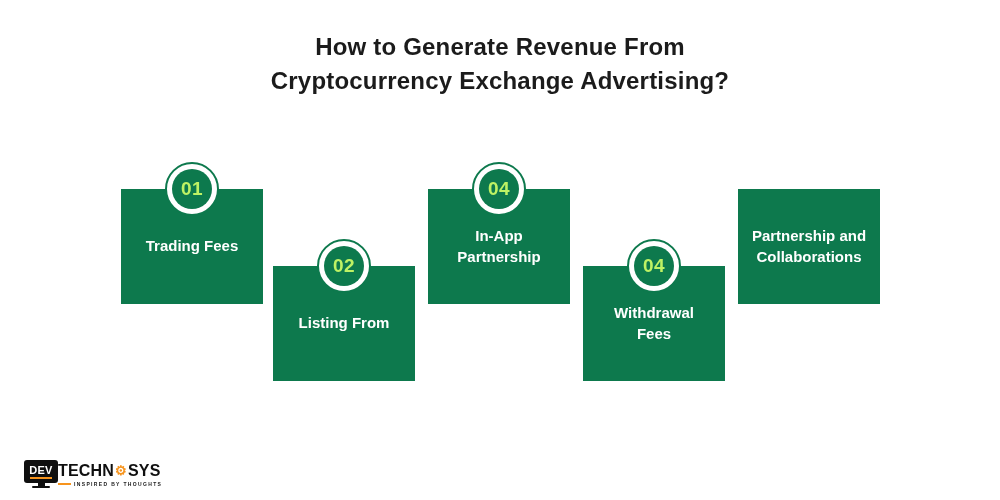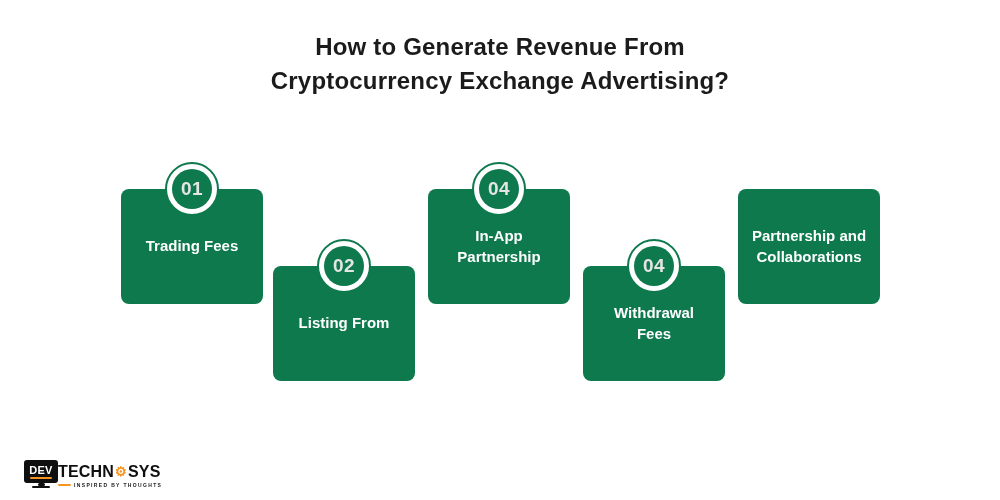--- a/index.html
+++ b/index.html
@@ -1,21 +1,21 @@
 <!DOCTYPE html>
 <html style="--green: #0d794d; --title: #1b1b1b; --orange: #f7941d; --logo-black: #0f0f0f;"><head>
 <meta charset="utf-8">
 <style>
   :root{
     --green:#0d794d;
     --title:#1b1b1b;
     --orange:#f7941d;
     --logo-black:#0f0f0f;
   }
-  *{margin:0;padding:0;box-sizing:border-box;border-radius:8px;}
+  *{margin:0;padding:0;box-sizing:border-box;}
   html,body{background:#fff;}
   .canvas{
     position:relative;
     width:1000px;height:500px;
     background:#ffffff;
     overflow:hidden;
     font-family:"Liberation Sans",sans-serif;
   }
 
   
@@ -43,38 +43,38 @@
     position:absolute;left:50%;top:-27px;
     transform:translateX(-50%);
     width:54px;height:54px;border-radius:50%;
     background:#ffffff;
     border:2.5px solid var(--green);
     display:flex;align-items:center;justify-content:center;
   }
   .badge-inner{
     width:40px;height:40px;border-radius:50%;
     background:var(--green);
-    color:#e5e5e5;
+    color:#bef264;
     display:flex;align-items:center;justify-content:center;
     font-size:19px;font-weight:700;letter-spacing:0.5px;
   }
   .step-label{
     position:absolute;inset:0;
     display:flex;align-items:center;justify-content:center;
     padding:0 10px;
     color:#ffffff;
     font-size:15px;font-weight:700;line-height:1.35;
     text-align:center;
     white-space:pre-line;
   }
 
   
   .logo{
     position:absolute;left:24px;top:460px;
-    display:flex;align-items:flex-end;
+    display:flex;align-items:center;
   }
   .monitor-wrap{display:flex;flex-direction:column;align-items:center;}
   .monitor{
     width:34px;height:23px;
     background:var(--logo-black);
     border-radius:3px;
     display:flex;flex-direction:column;align-items:center;justify-content:center;
   }
   .monitor-text{color:#fff;font-size:11px;font-weight:700;line-height:11px;letter-spacing:0.3px;}
   .monitor-underline{width:22px;height:2px;background:var(--orange);margin-top:1px;}

